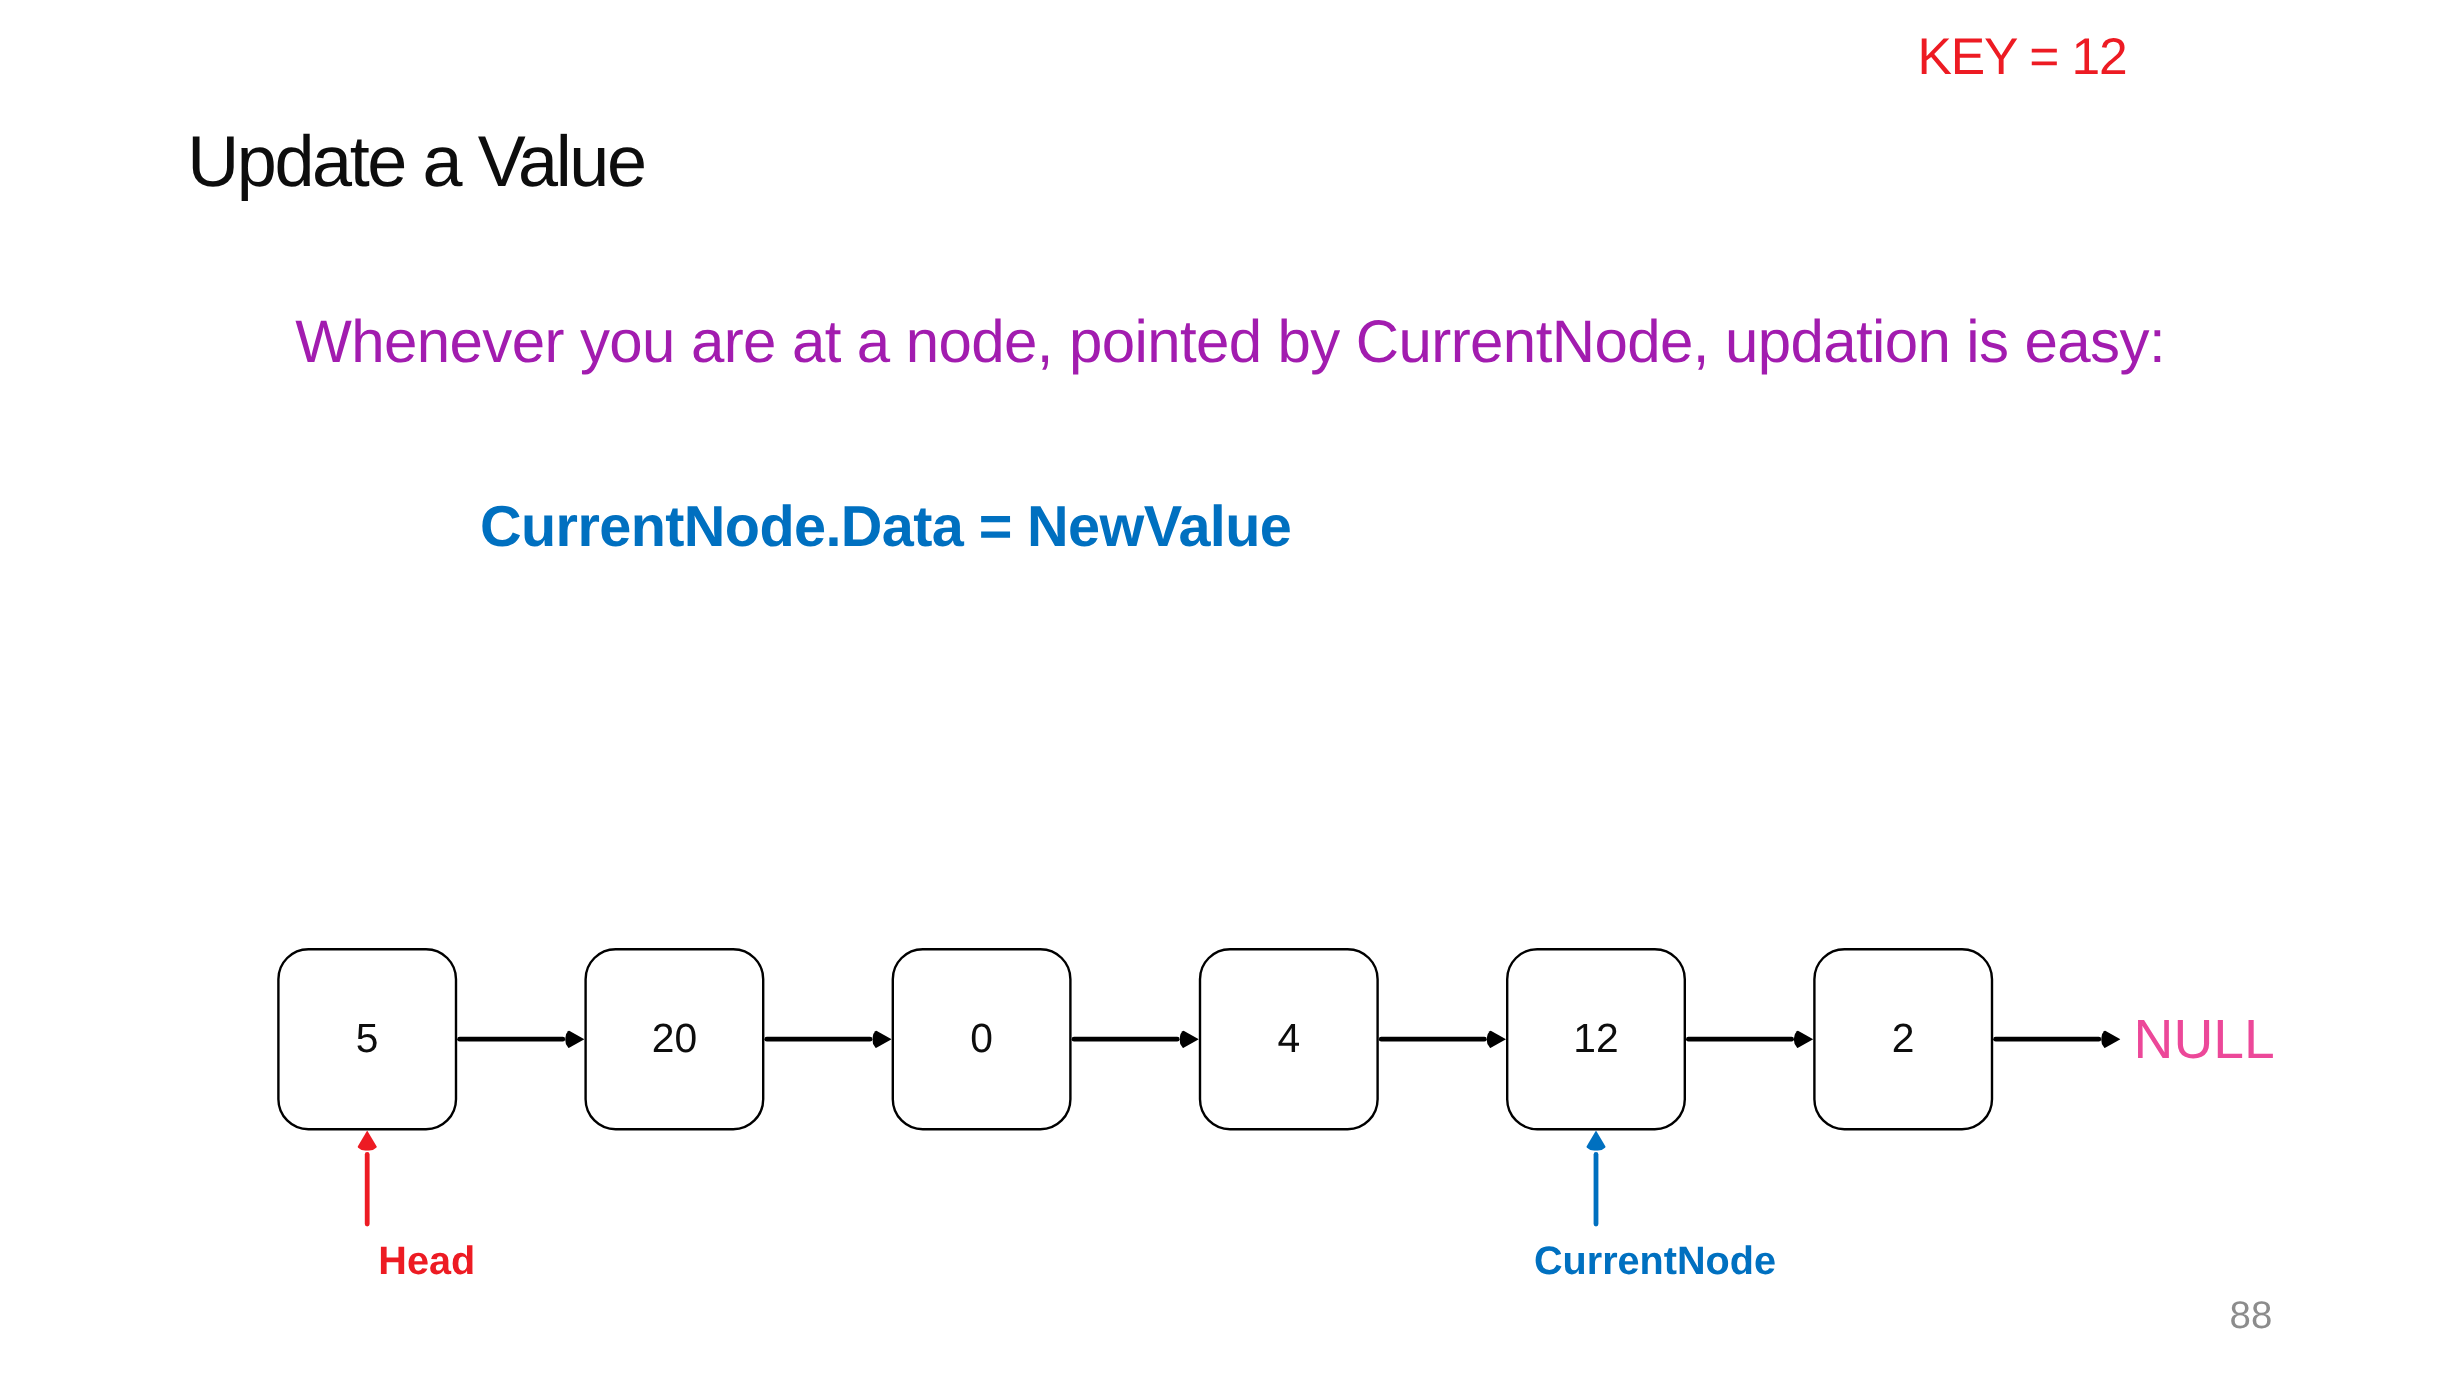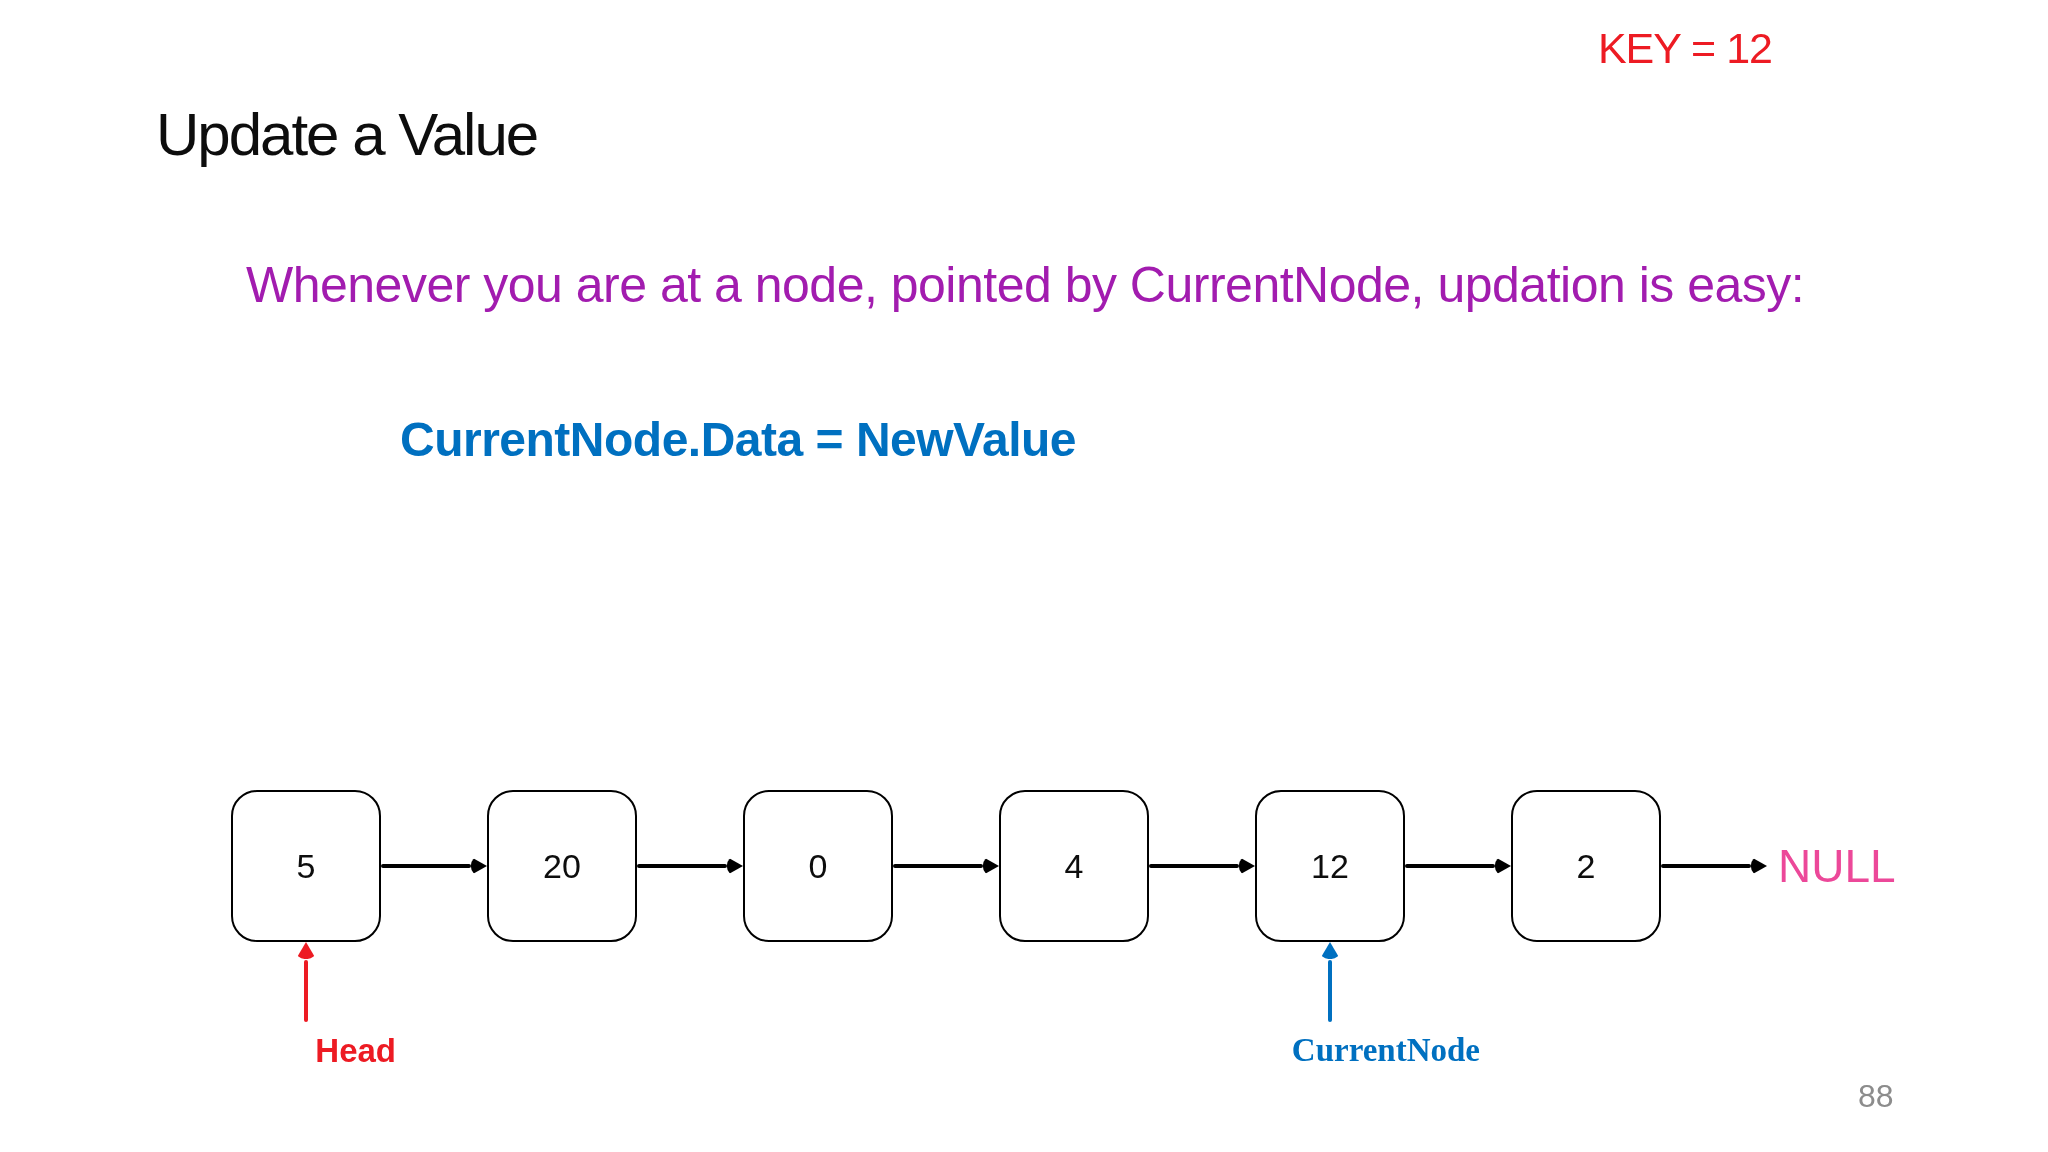--- a/index.html
+++ b/index.html
@@ -111,21 +111,21 @@
   .vhead.blue { border-bottom-color: #0070C0; }
   .pointer-label {
     position: absolute;
     top: 1032px;
     font-size: 33px;
     font-weight: bold;
     text-align: right;
     white-space: nowrap;
   }
   .pointer-label.red { color: #ED1B23; left: 216px; width: 180px; }
-  .pointer-label.blue { color: #0070C0; left: 1180px; width: 300px; font-family: Liberation Serif, serif; }
+  .pointer-label.blue { color: #0070C0; left: 1180px; width: 300px; }
   .page-number {
     position: absolute;
     left: 1858px;
     top: 1078px;
     font-size: 32px;
     color: #8C8C8C;
   }
 </style>
 </head>
 <body>

